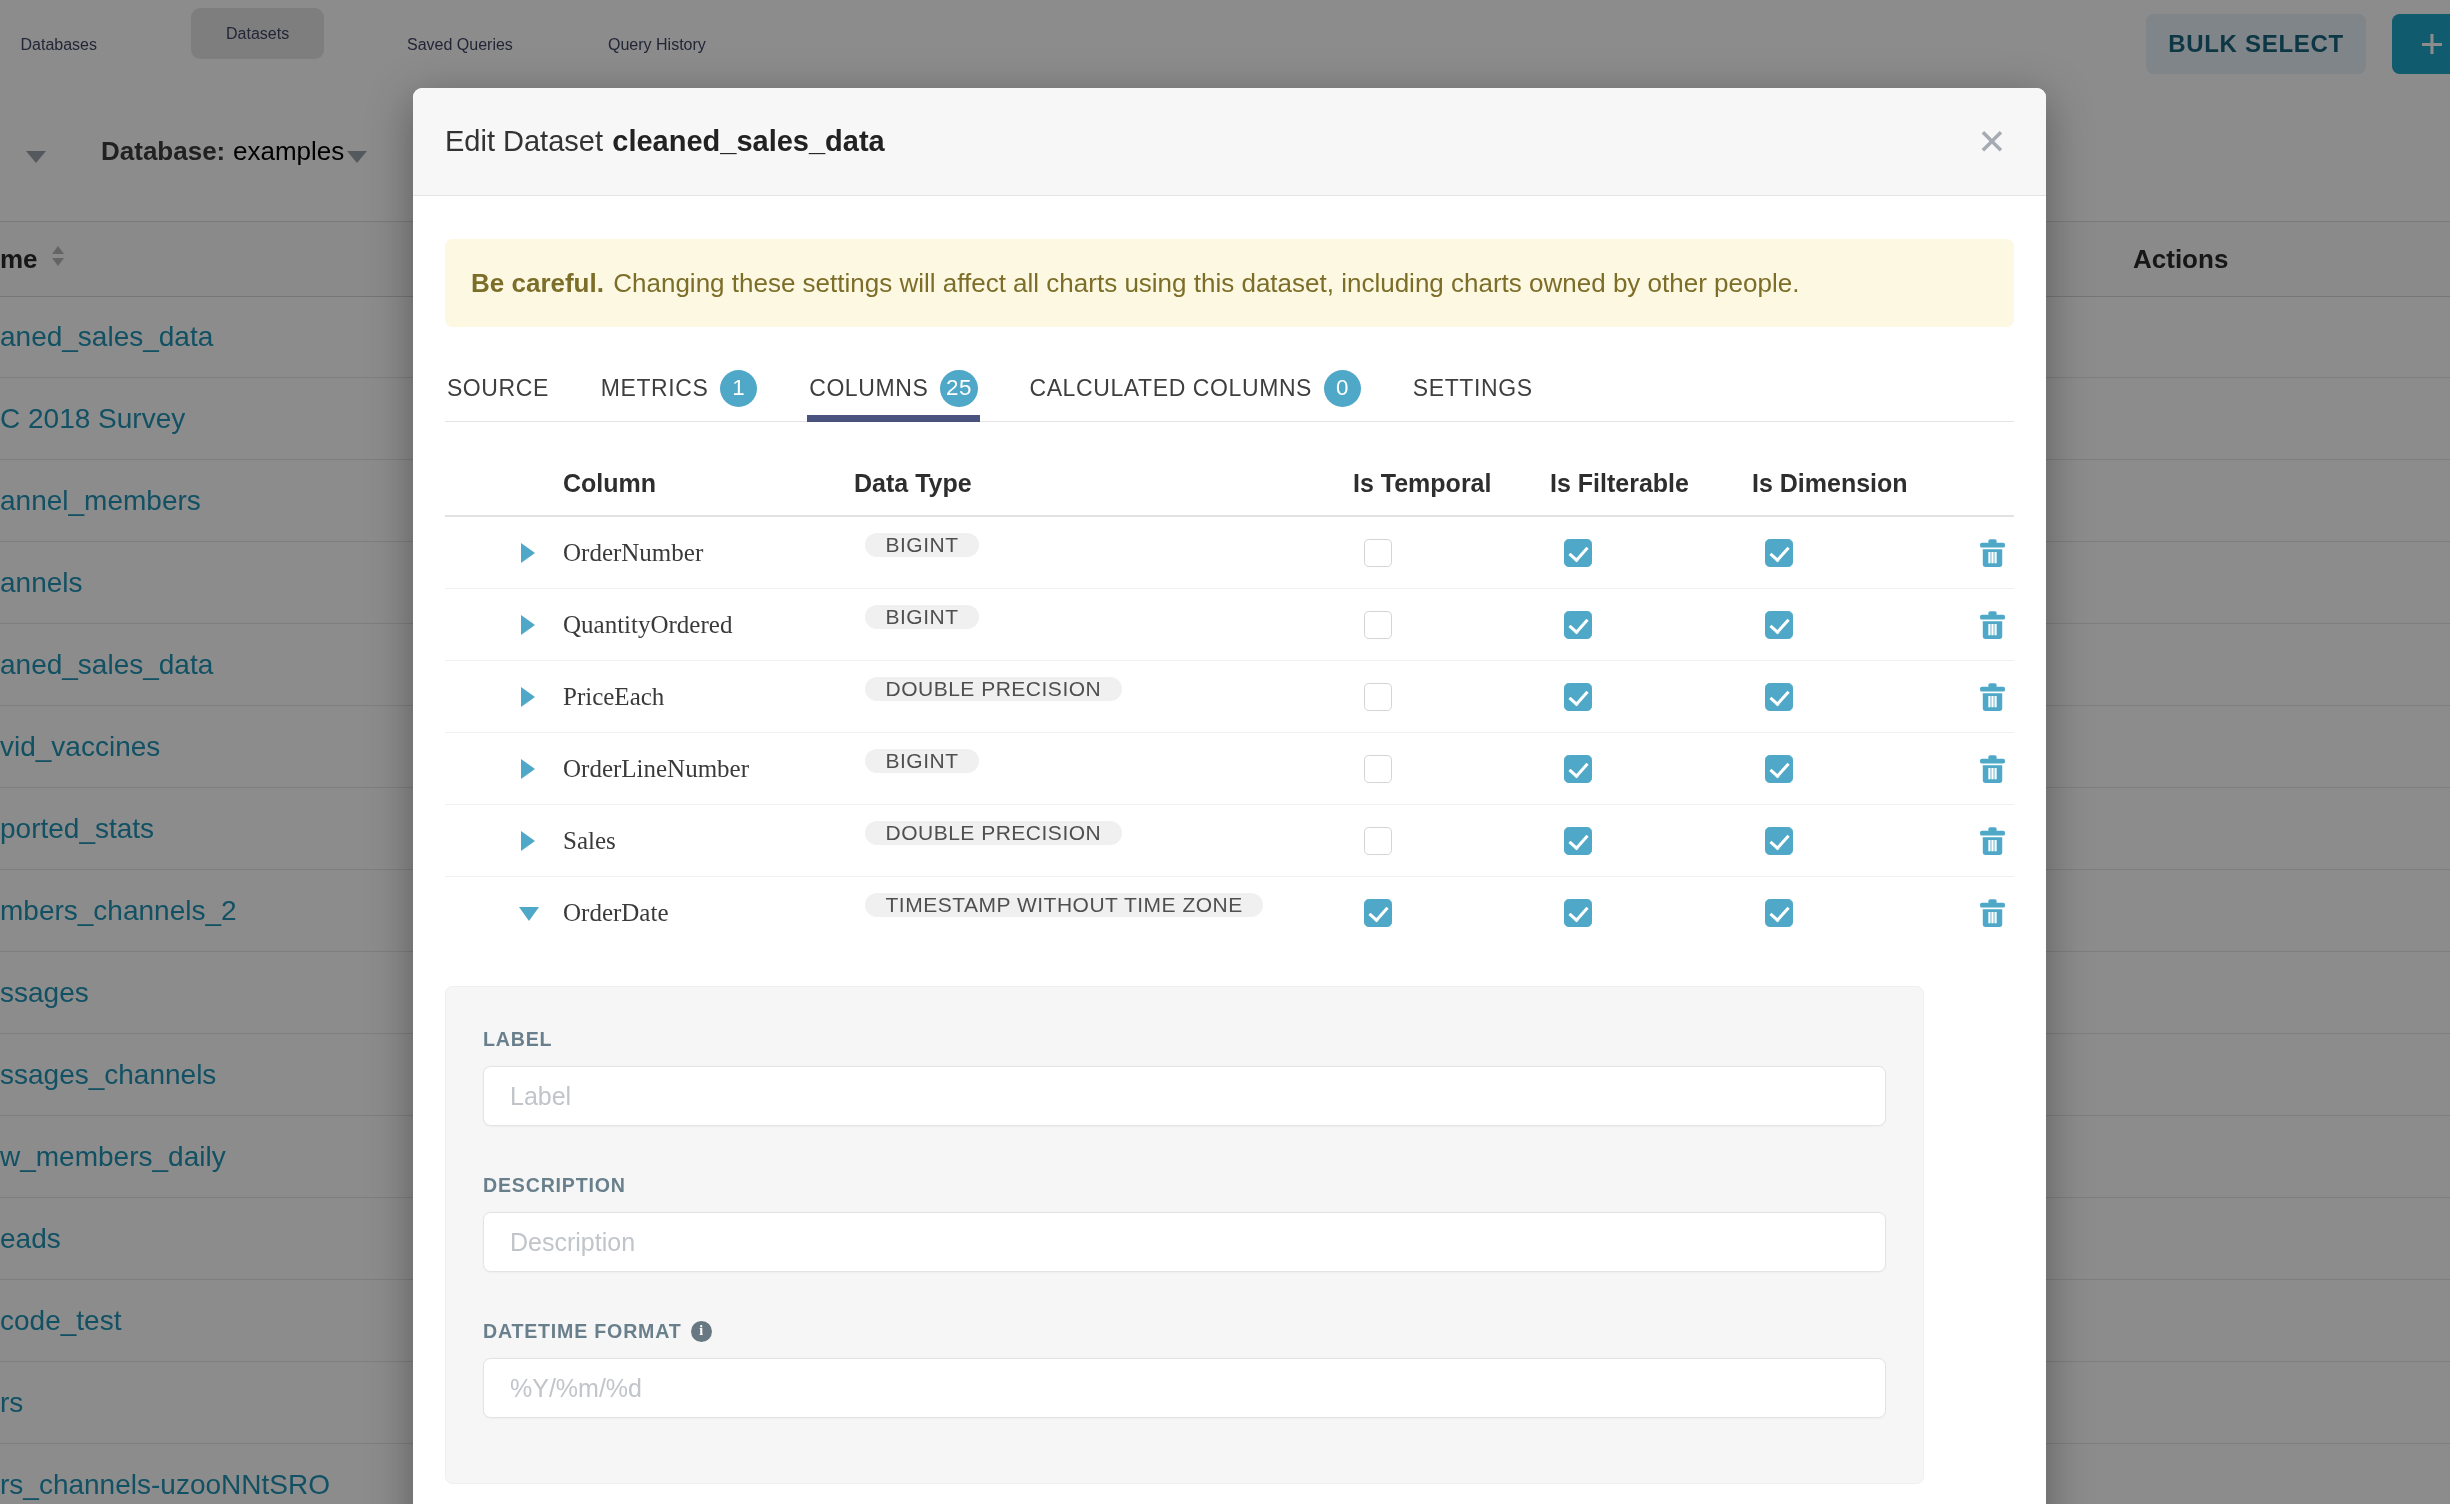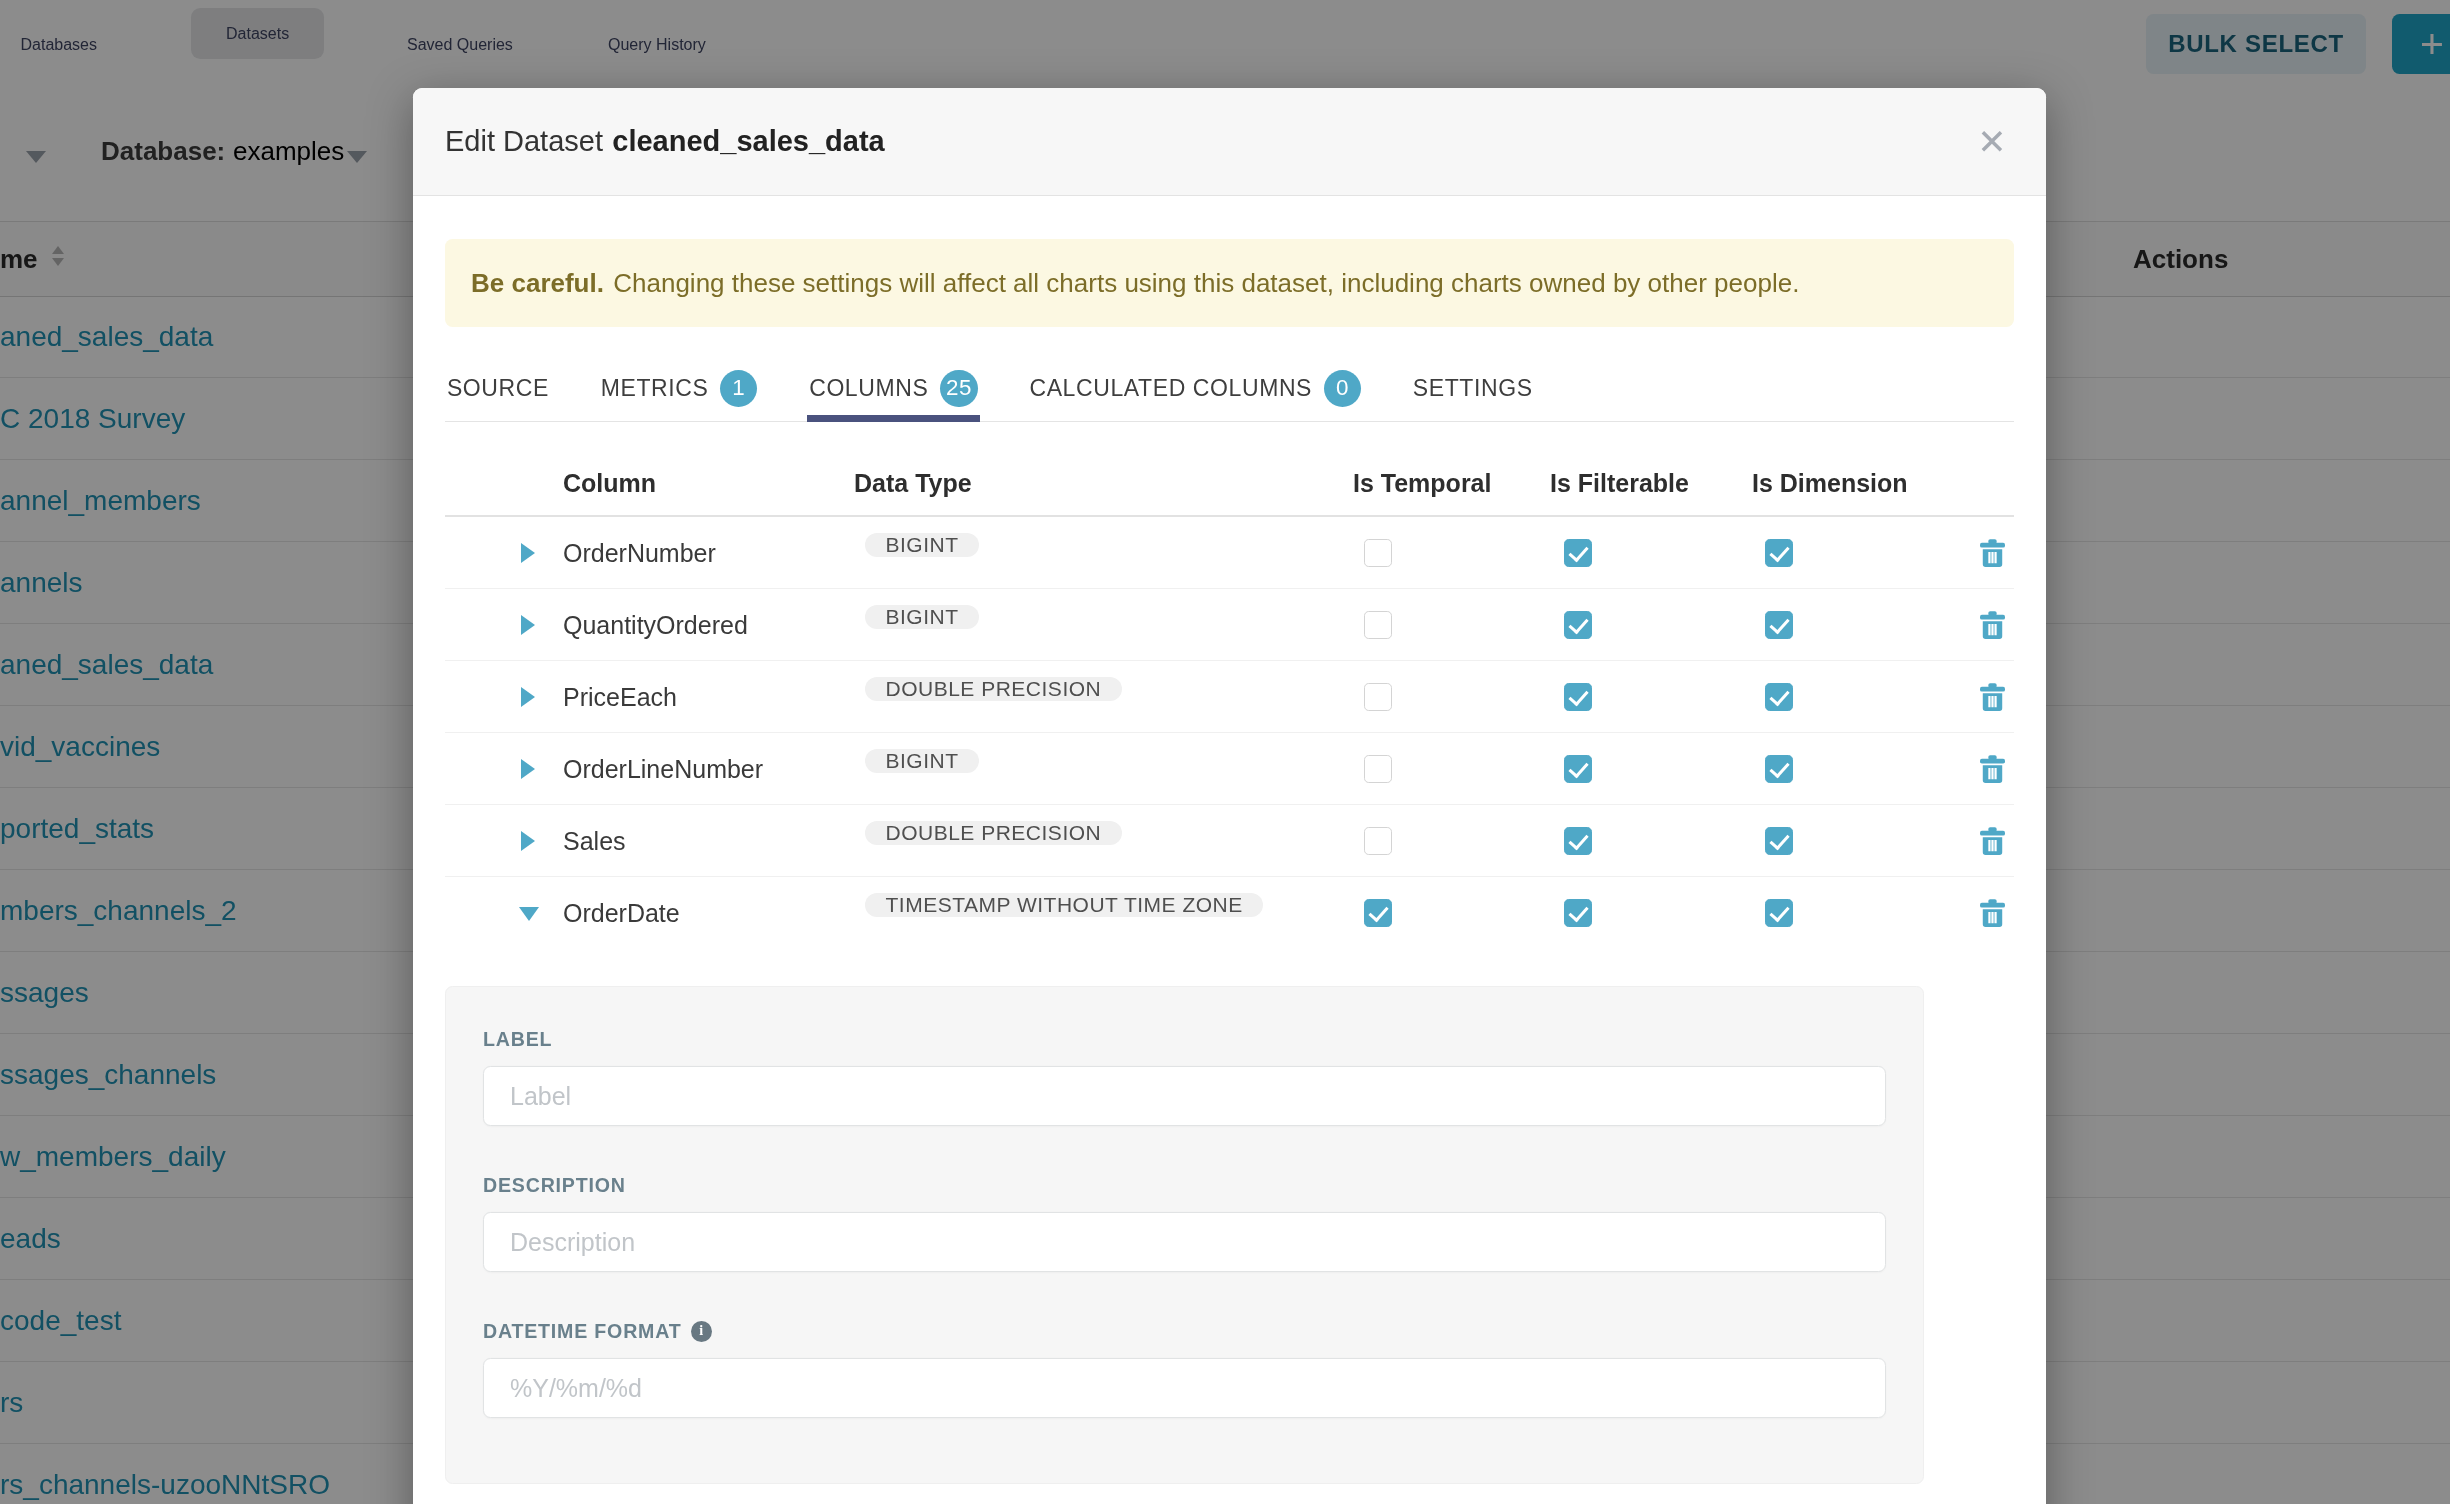--- a/index.html
+++ b/index.html
@@ -75,21 +75,21 @@
   .cols-header { position:relative; margin-top:32px; height:63px; border-bottom:2.8px solid #e2e2e2; }
   .cols-header span { position:absolute; top:15px; font-size:25px; font-weight:700; color:#2e2e2e; }
   .h-col  { left:118px; } .h-type { left:409px; } .h-temp { left:908px; }
   .h-filt { left:1105px; } .h-dim { left:1307px; }
 
   .col-row { position:relative; height:72px; border-bottom:1.9px solid #f0f0f0; }
   .col-row.no-border { border-bottom:none; }
   .caret { position:absolute; left:76px; top:26px; width:0; height:0; cursor:pointer; }
   .caret.right { border-top:10.3px solid transparent; border-bottom:10.3px solid transparent; border-left:14px solid var(--accent); }
   .caret.down  { top:30px; left:74px; border-left:10.3px solid transparent; border-right:10.3px solid transparent; border-top:14px solid var(--accent); }
-  .col-name { position:absolute; left:118px; top:22.4px; font-size:25px; color:#3a3a3a; }
+  .col-name { position:absolute; left:118px; top:22.4px; font-size:25px; color:#3a3a3a;font-family:Liberation Serif, serif; }
   .type-pill { position:absolute; left:420px; top:16px; height:24px; border-radius:20.5px; background:var(--pill_bg);
                padding:0 20.5px; font-size:21px; letter-spacing:0.5px; color:#4f4f4f; display:flex; align-items:center; }
   .cb { position:absolute; top:22.4px; width:28px; height:28px; border-radius:4.7px; background:#fff;
         border:1.9px solid #d4d4d4; cursor:pointer; }
   .cb.checked { background:var(--accent); border-color:var(--accent); }
   .cb.checked::after { content:""; position:absolute; left:8.4px; top:2.8px; width:8.4px; height:15px;
                        border:solid #fff; border-width:0 3.7px 3.7px 0; transform:rotate(42deg); }
   .pos-temporal { left:919px; } .pos-filterable { left:1119px; } .pos-dimension { left:1320px; }
   .trash { position:absolute; left:1535px; top:22.4px; cursor:pointer; }
   .trash svg { display:block; }

